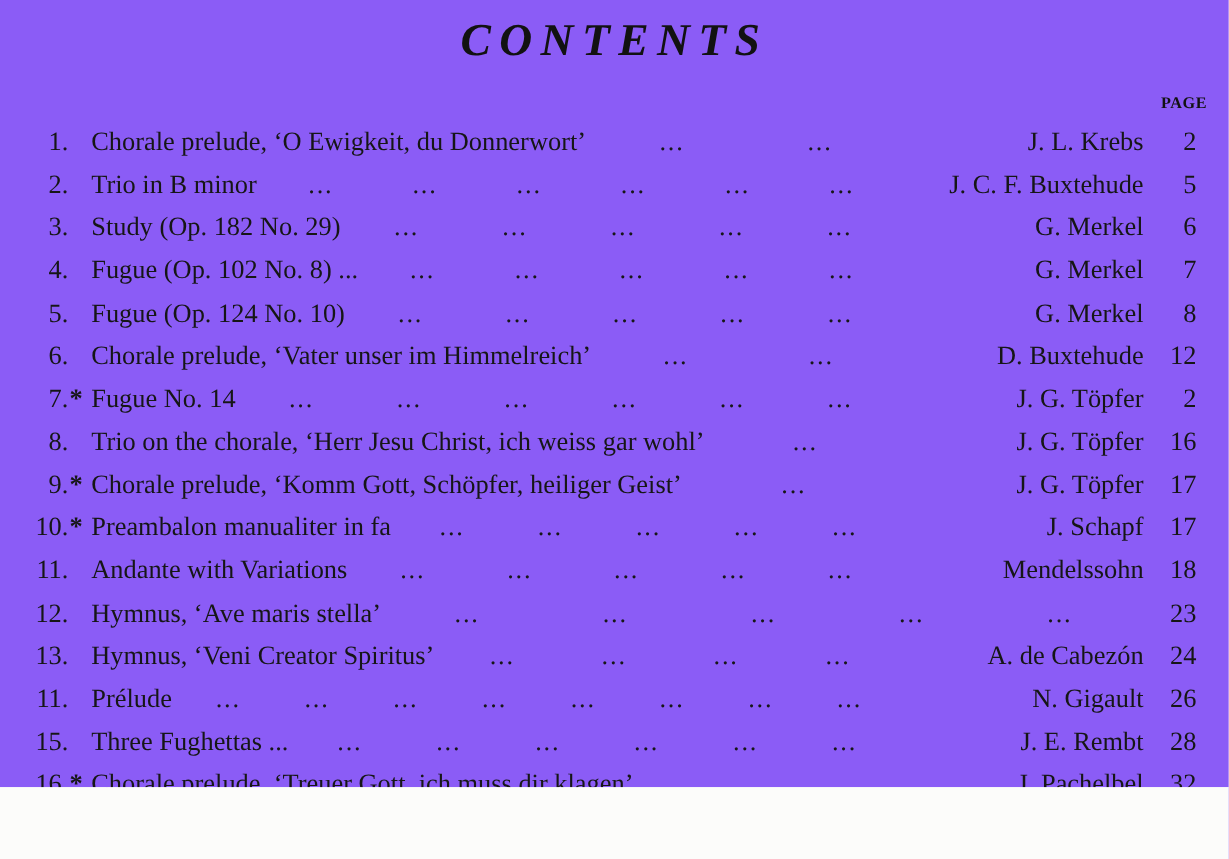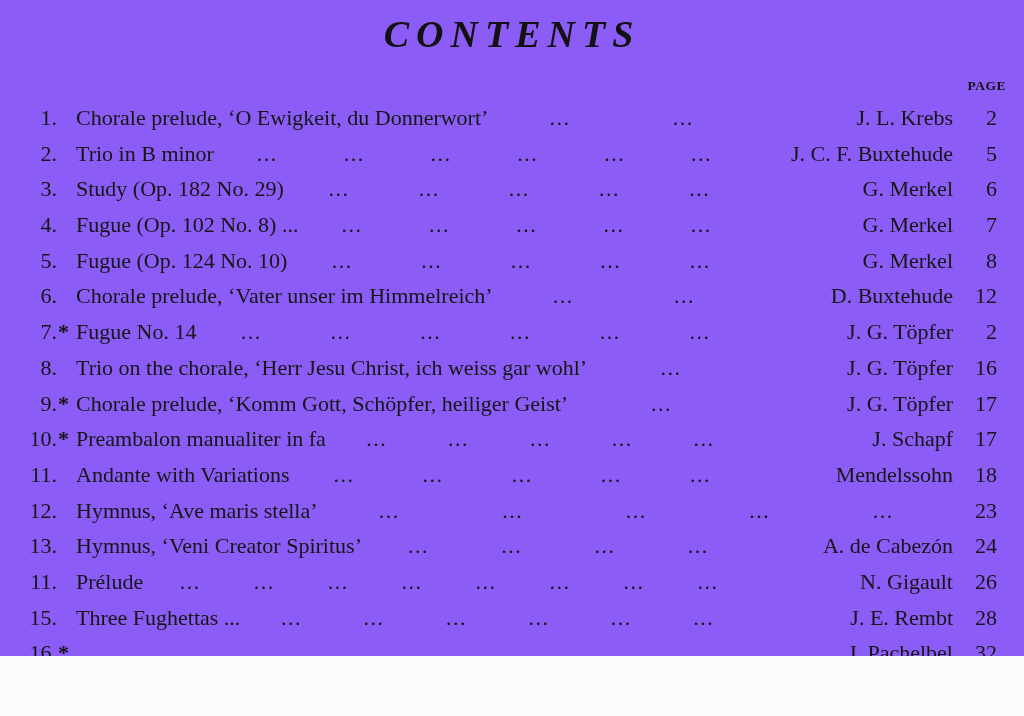--- a/index.html
+++ b/index.html
@@ -360,20 +360,21 @@
           </span>
     </span>
     <span class="cell-composer">J. E. Rembt</span>
     <span class="cell-page">28</span>
   </div>
 
   <div class="toc-row">
     <span class="cell-num">16.</span>
     <span class="cell-ast">*</span>
     <span class="cell-title">
+      <span class="title-text">Chorale prelude, ‘Treuer Gott, ich muss dir klagen’</span>
       <span class="leaders">
             <span class="dots">...</span>
             <span class="dots">...</span>
           </span>
     </span>
     <span class="cell-composer">J. Pachelbel</span>
     <span class="cell-page">32</span>
   </div>
 </div>
 

